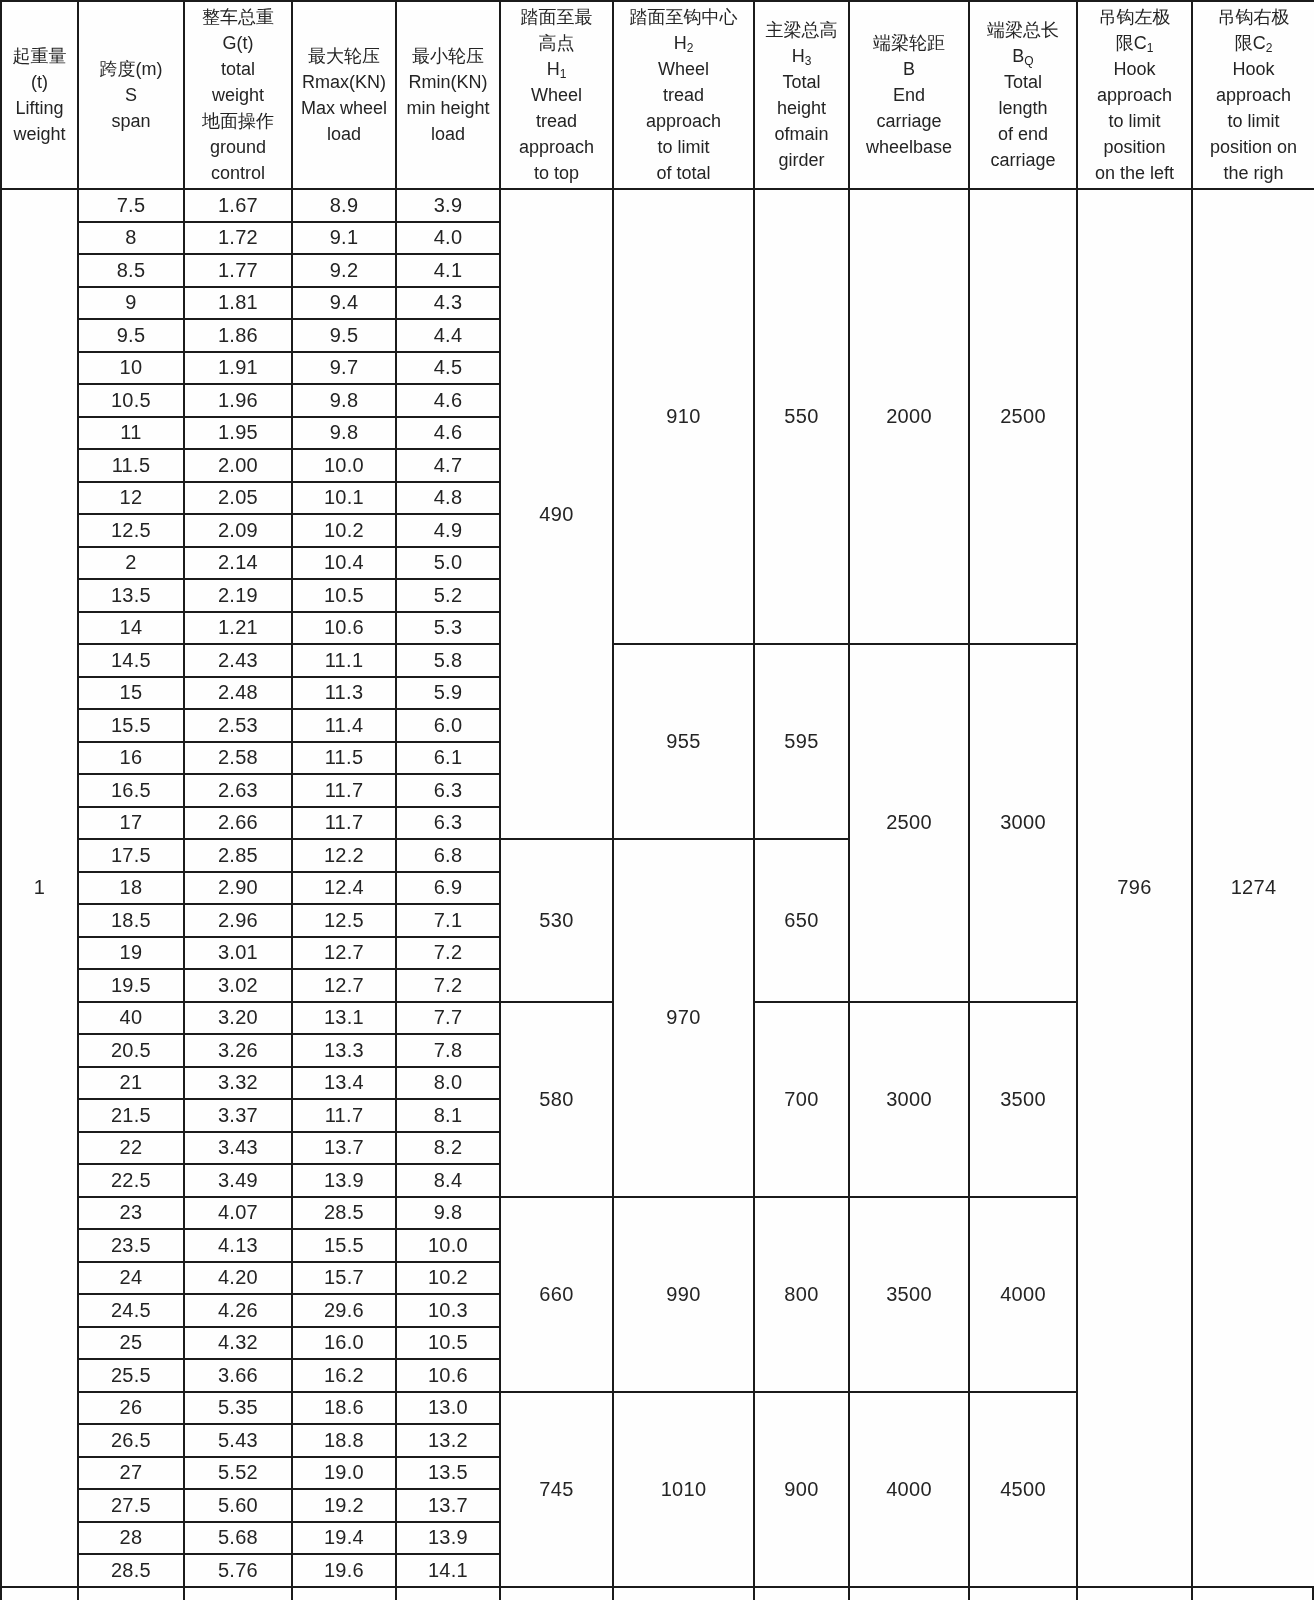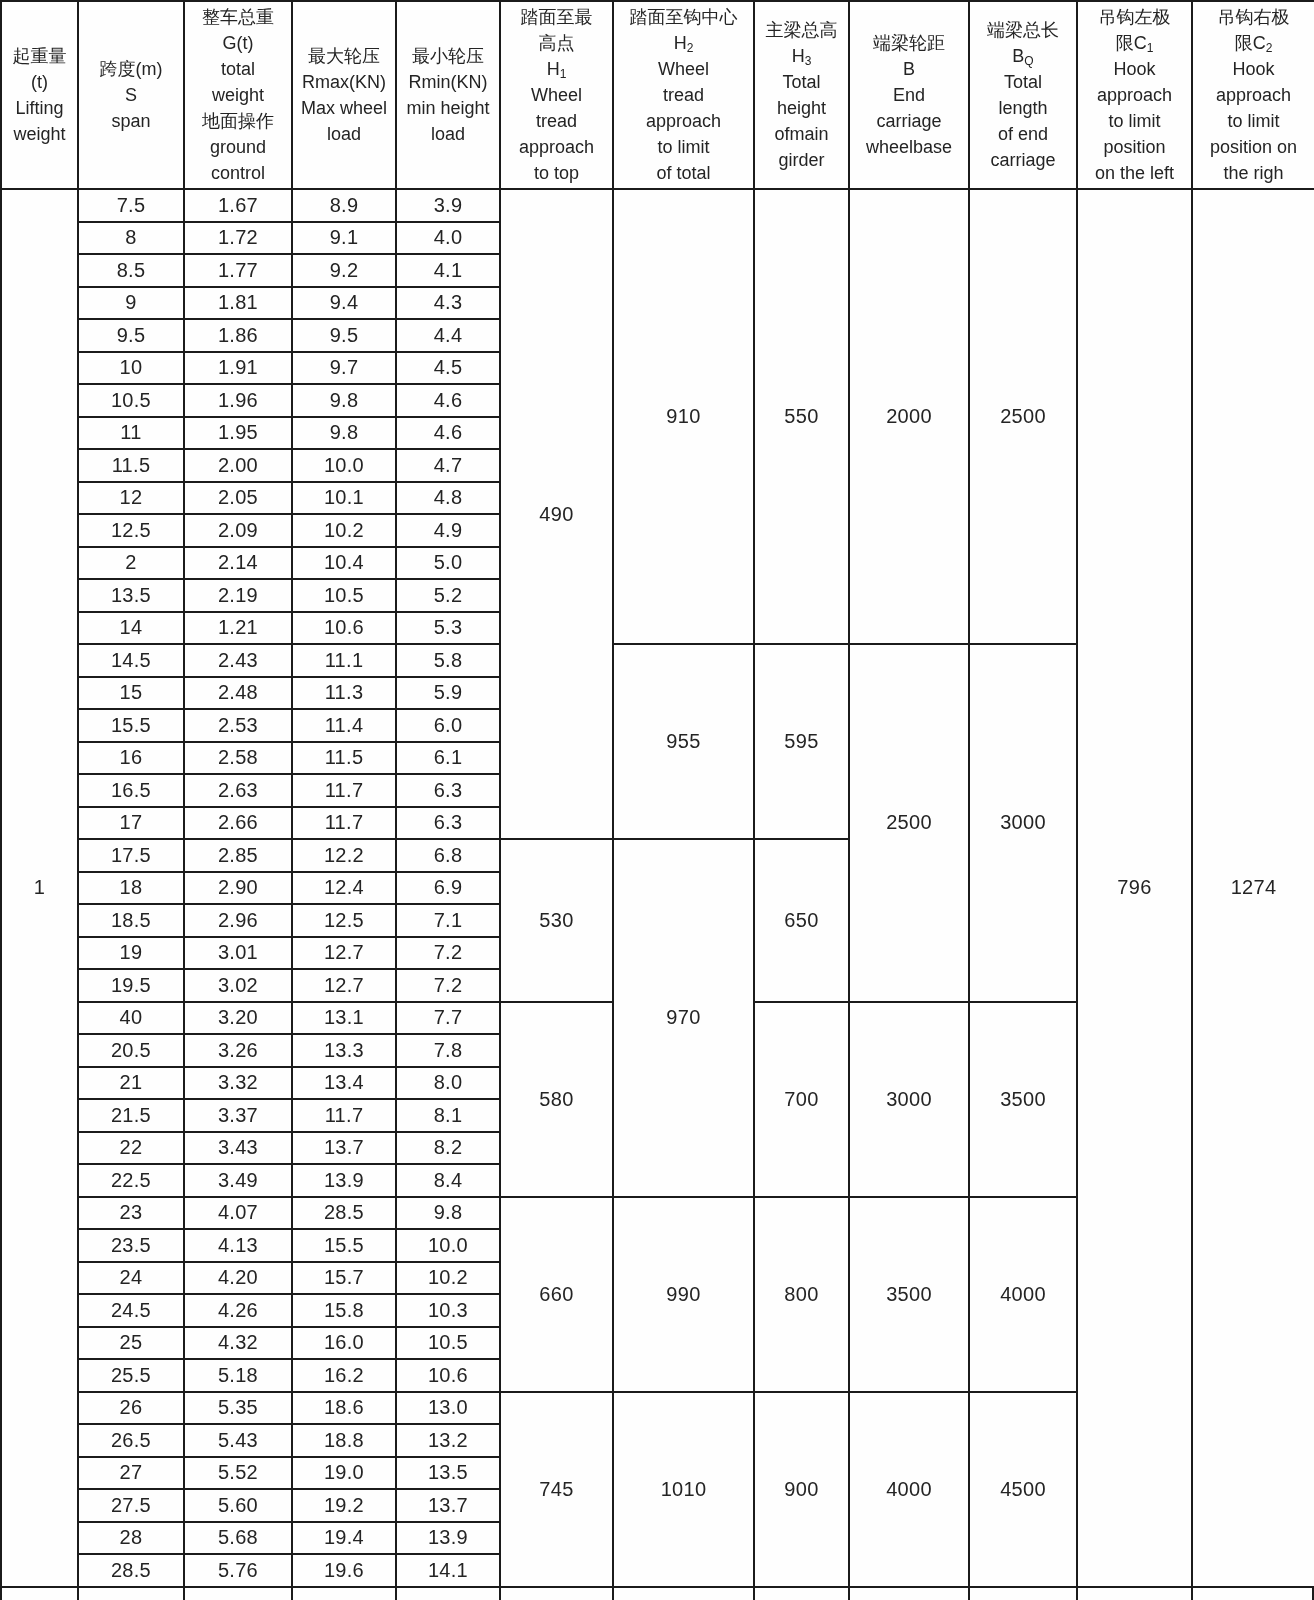--- a/index.html
+++ b/index.html
@@ -400,32 +400,32 @@
         </tr>
         <tr>
           <td>24</td>
           <td>4.20</td>
           <td>15.7</td>
           <td>10.2</td>
         </tr>
         <tr>
           <td>24.5</td>
           <td>4.26</td>
-          <td>15.8</td>
+          <td>29.6</td>
           <td>10.3</td>
         </tr>
         <tr>
           <td>25</td>
           <td>4.32</td>
           <td>16.0</td>
           <td>10.5</td>
         </tr>
         <tr>
           <td>25.5</td>
-          <td>5.18</td>
+          <td>3.66</td>
           <td>16.2</td>
           <td>10.6</td>
         </tr>
         <tr>
           <td>26</td>
           <td>5.35</td>
           <td>18.6</td>
           <td>13.0</td>
           <td rowspan="6">745</td>
           <td rowspan="6">1010</td>

